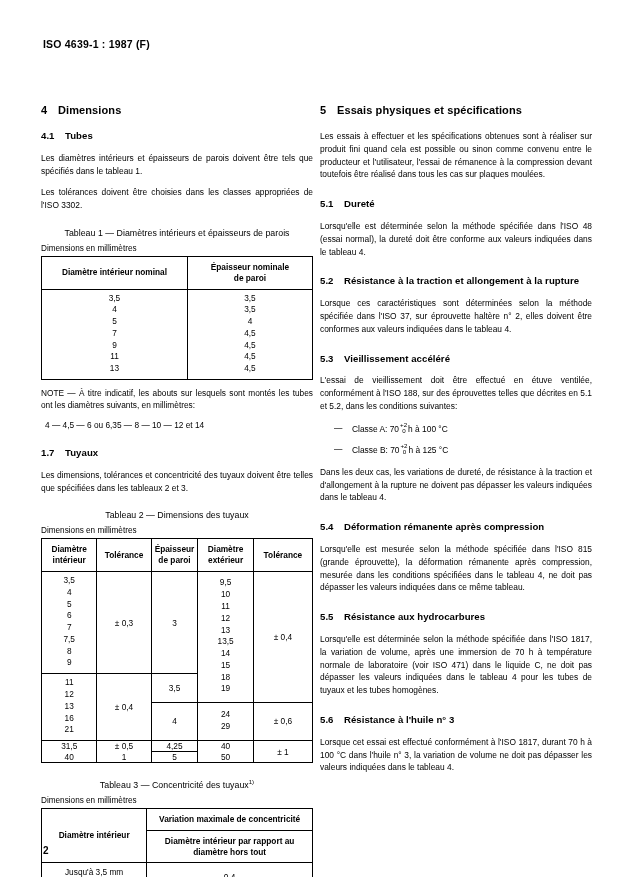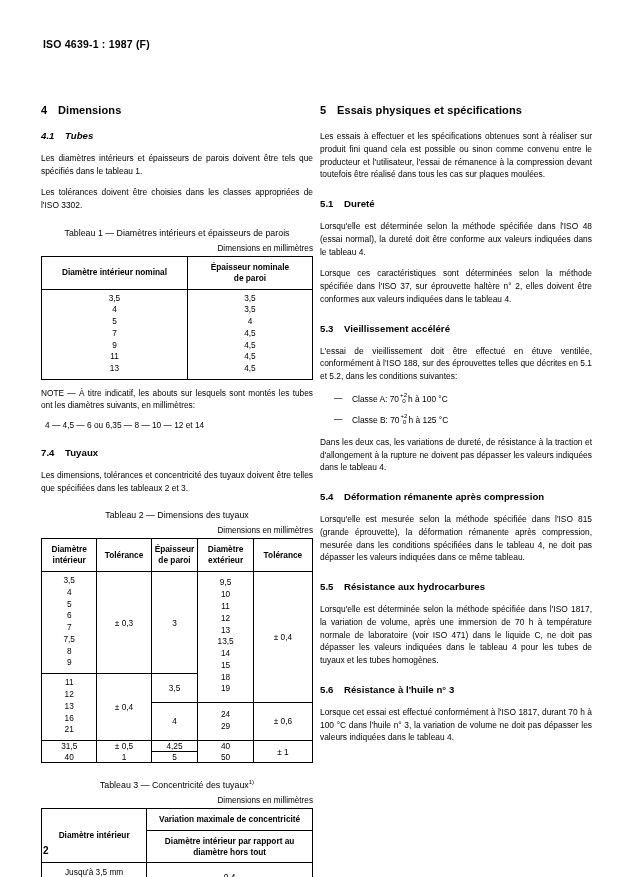--- a/index.html
+++ b/index.html
@@ -47,21 +47,21 @@
   h2.sec .num { display: inline-block; min-width: 17px; }
 
   h3.sub {
     font-size: 9.6px;
     font-weight: bold;
     margin: 17px 0 9px 0;
     letter-spacing: 0.05px;
     line-height: 1.35;
   }
   h3.sub .num { display: inline-block; min-width: 24px; }
-  h3.first { margin-top: 4px; font-style: italic; }
+  h3.first { margin-top: 4px; }
 
   p.body {
     font-size: 8.4px;
     line-height: 1.52;
     margin: 0 0 9px 0;
     text-align: justify;
     letter-spacing: 0.01px;
   }
 
   .dash-list { margin: 9px 0 9px 0; }
@@ -92,21 +92,20 @@
   .tbl-title {
     font-size: 8.8px;
     font-weight: normal;
     text-align: center;
     margin: 16px 0 6px 0;
     letter-spacing: 0.02px;
   }
   .tbl-title .sup { font-size: 6px; vertical-align: super; }
   .dim-note {
     font-size: 8.2px;
-    text-align: right;
     margin: 0 0 3px 0;
   }
   table.t {
     border-collapse: collapse;
     width: 100%;
     font-size: 8.3px;
     table-layout: fixed;
   }
   table.t, table.t td, table.t th {
     border: 1px solid #000;
@@ -210,21 +209,21 @@
             <div>4,5</div>
           </div>
         </td>
       </tr>
     </tbody>
       </table>
     <p class="note">NOTE — À titre indicatif, les abouts sur lesquels sont montés les tubes ont les diamètres suivants, en millimètres:</p>
     <p class="note-vals">4 — 4,5 — 6 ou 6,35 — 8 — 10 — 12 et 14</p>
 
     <h3 class="sub">
-      <span class="num">7.4</span><span>Tuyaux</span>
+      <span class="num">1.7</span><span>Tuyaux</span>
     </h3>
     <p class="body">Les dimensions, tolérances et concentricité des tuyaux doivent être telles que spécifiées dans les tableaux 2 et 3.</p>
 
     <div class="tbl-title">Tableau 2 — Dimensions des tuyaux</div>
     <div class="dim-note">Dimensions en millimètres</div>
     <table class="t t2">
       <tbody>
           <tr>
         <th class="c1">
           <span>Diamètre</span><br>
@@ -347,20 +346,23 @@
     <h2 class="sec">
       <span class="num">5</span><span>Essais physiques et spécifications</span>
     </h2>
     <p class="body">Les essais à effectuer et les spécifications obtenues sont à réaliser sur produit fini quand cela est possible ou sinon comme convenu entre le producteur et l'utilisateur, l'essai de rémanence à la compression devant toutefois être réalisé dans tous les cas sur plaques moulées.</p>
 
     <h3 class="sub">
       <span class="num">5.1</span><span>Dureté</span>
     </h3>
     <p class="body">Lorsqu'elle est déterminée selon la méthode spécifiée dans l'ISO 48 (essai normal), la dureté doit être conforme aux valeurs indiquées dans le tableau 4.</p>
 
+    <h3 class="sub">
+      <span class="num">5.2</span><span>Résistance à la traction et allongement à la rupture</span>
+    </h3>
     <p class="body">Lorsque ces caractéristiques sont déterminées selon la méthode spécifiée dans l'ISO 37, sur éprouvette haltère n° 2, elles doivent être conformes aux valeurs indiquées dans le tableau 4.</p>
 
     <h3 class="sub">
       <span class="num">5.3</span><span>Vieillissement accéléré</span>
     </h3>
     <p class="body">L'essai de vieillissement doit être effectué en étuve ventilée, conformément à l'ISO 188, sur des éprouvettes telles que décrites en 5.1 et 5.2, dans les conditions suivantes:</p>
     <div class="dash-list">
       <div class="dash-item">
         <span class="dash">—</span><span>Classe A: 70</span><span class="frac"><span class="up">+2</span><span class="lo">0</span></span><span>h à 100 °C</span>
       </div>

